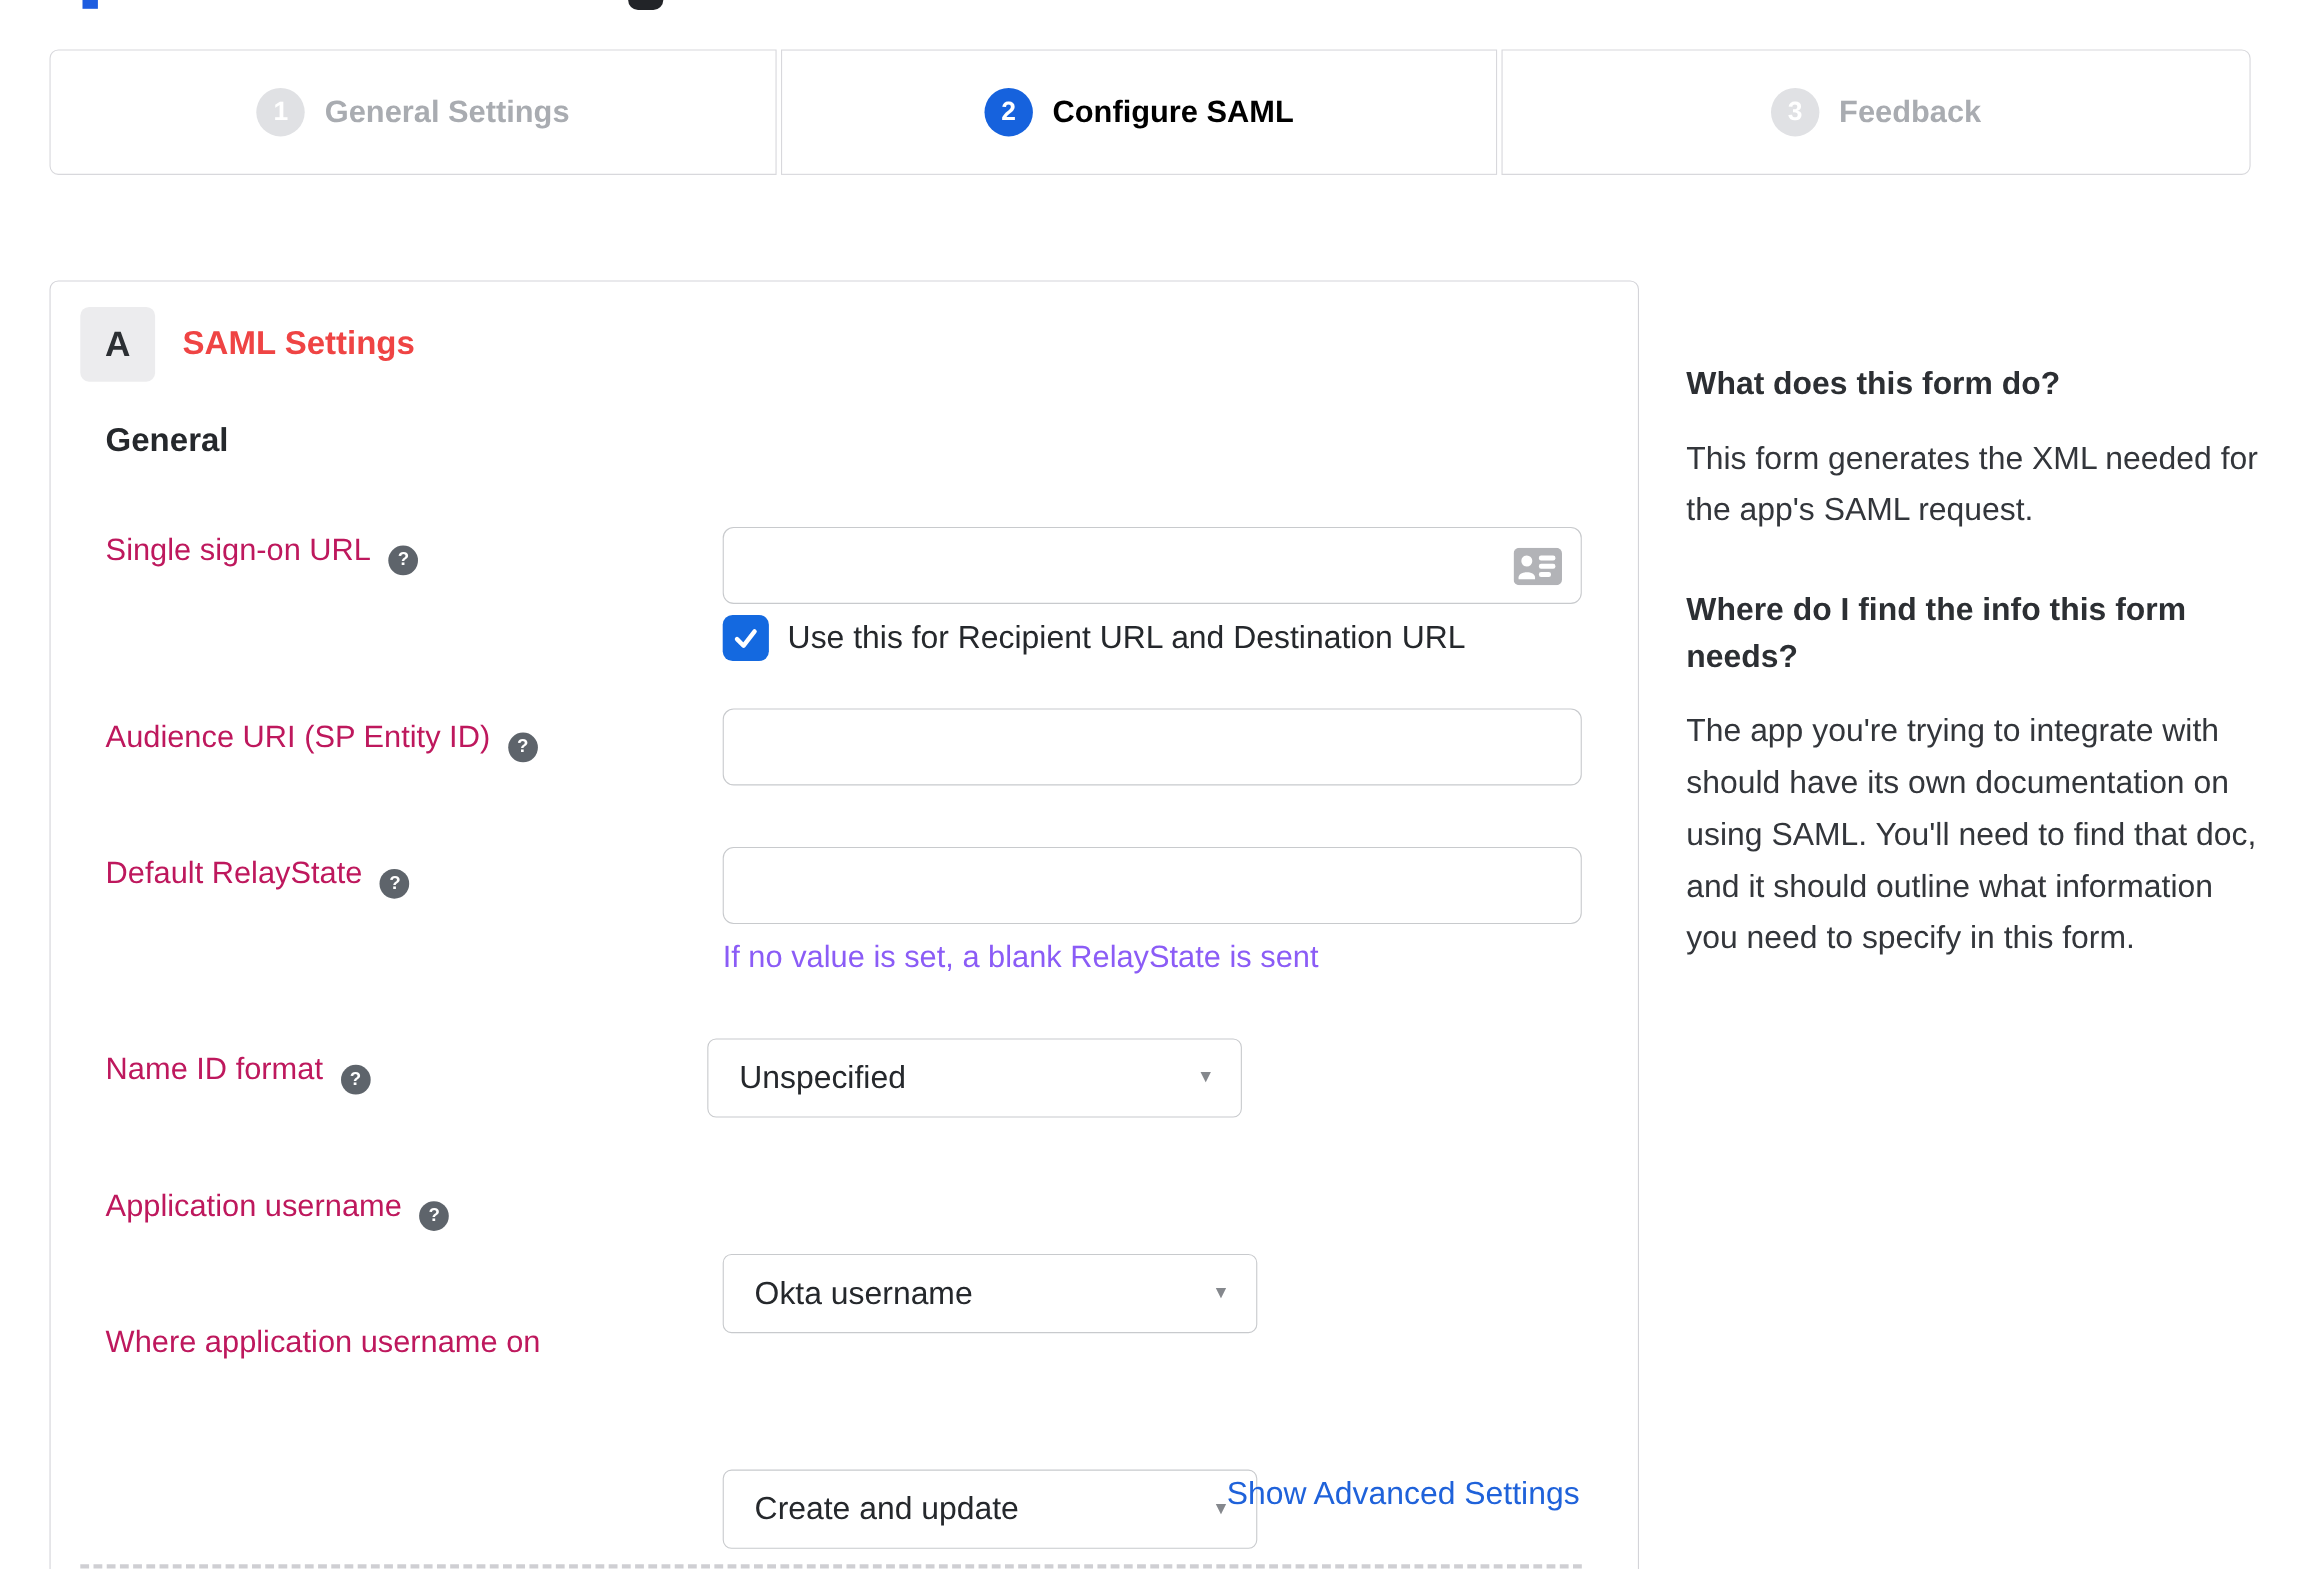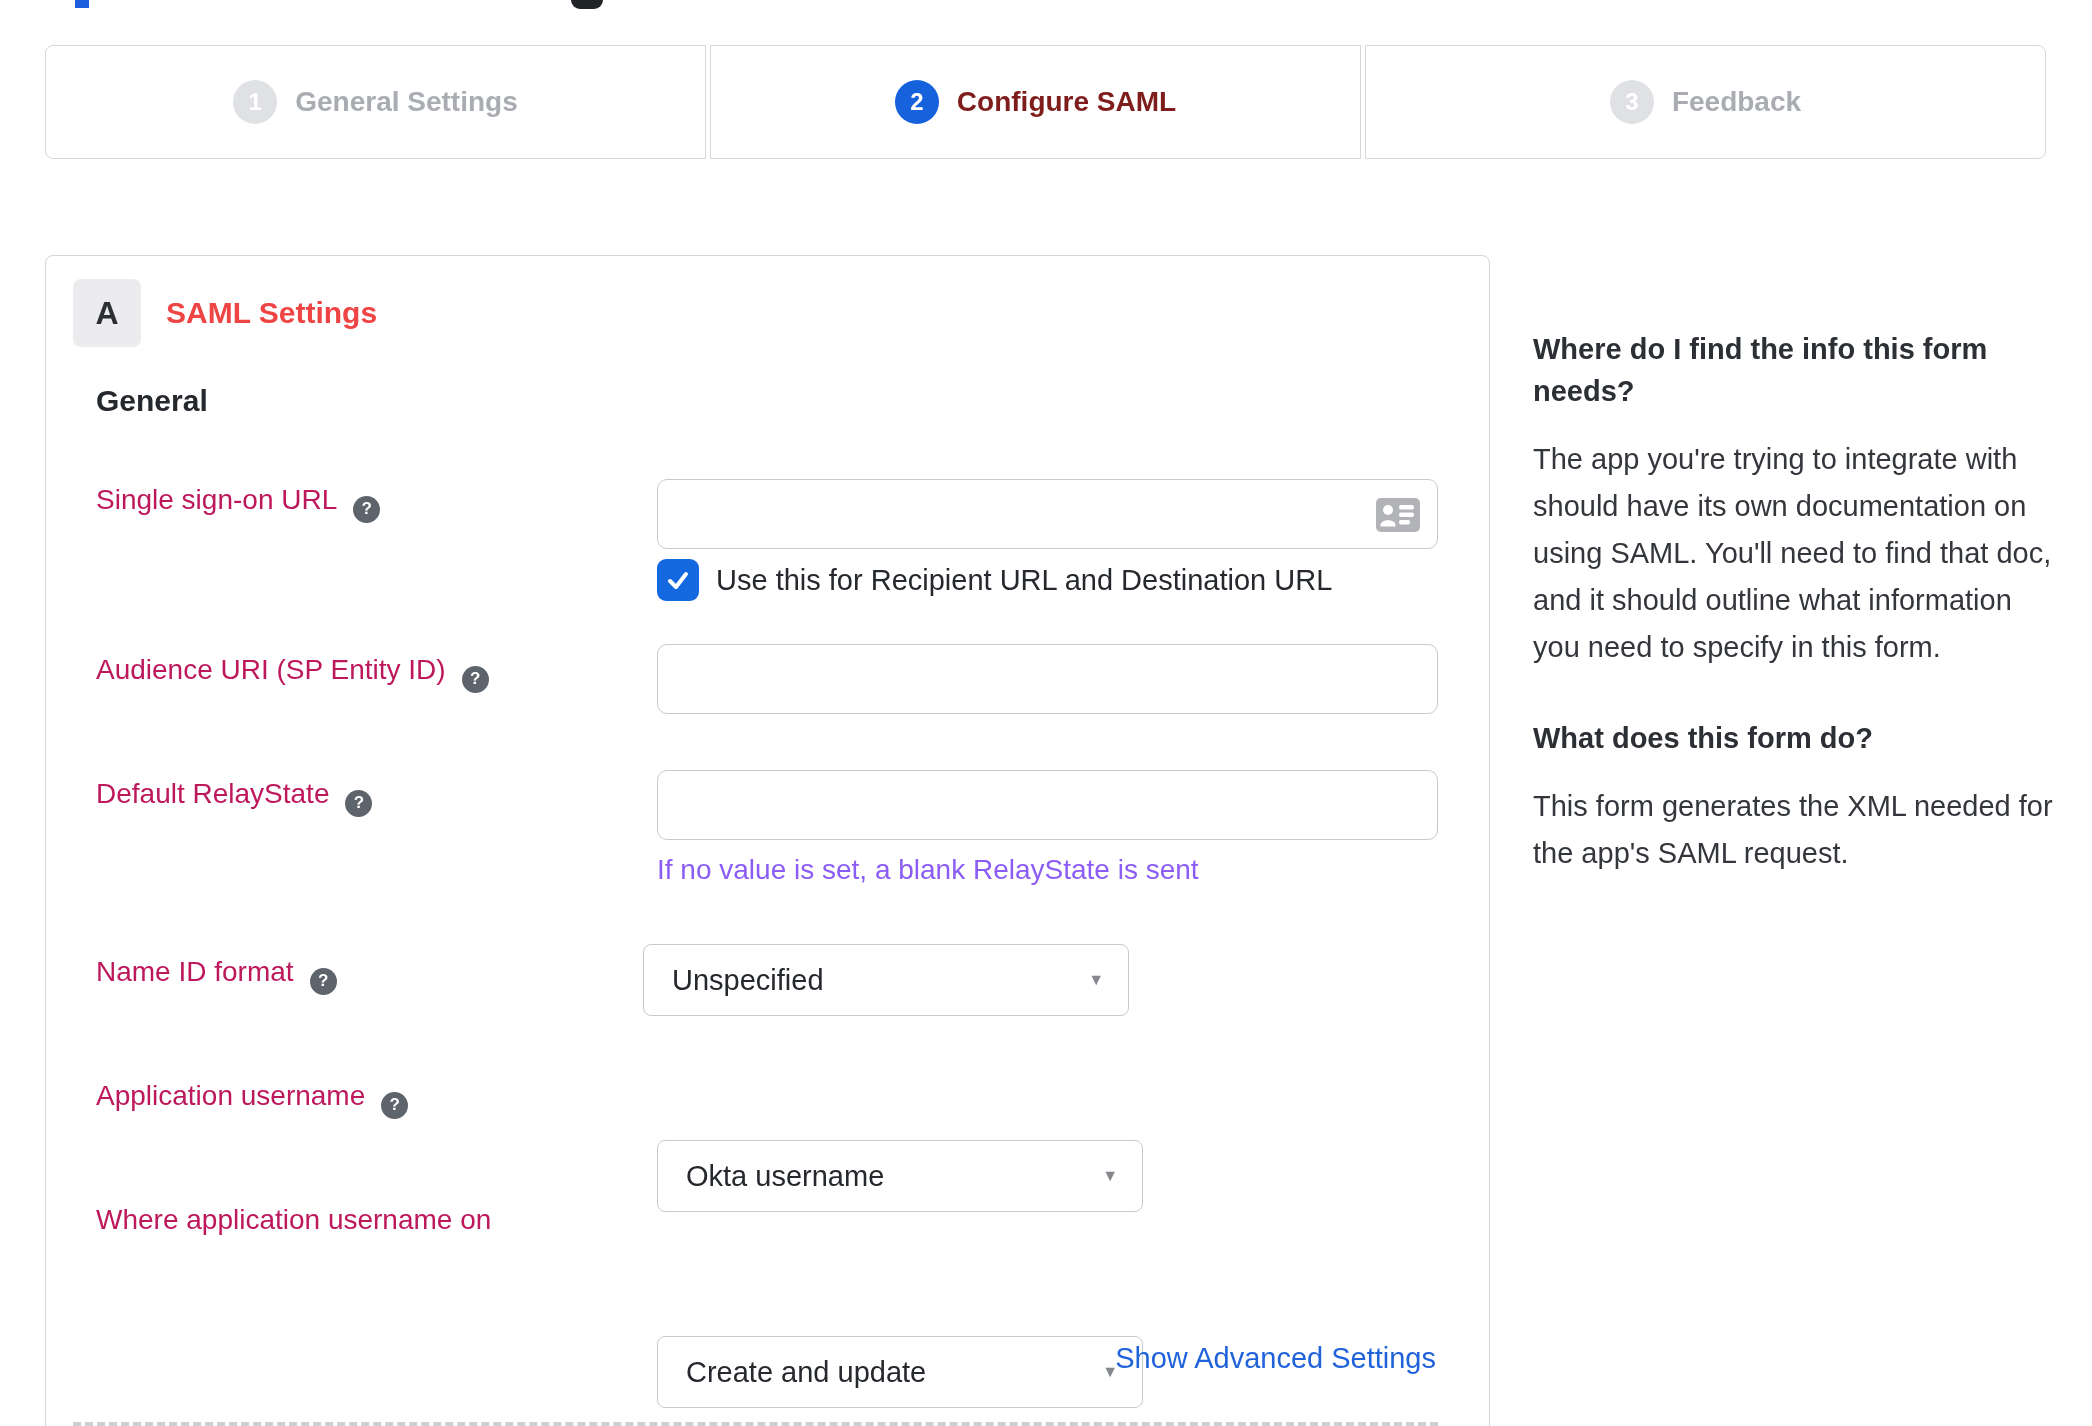--- a/index.html
+++ b/index.html
@@ -17,21 +17,21 @@
              grid-template-columns:661px 651px 681px; column-gap:4px; }
   .step { background:#fff; border:1px solid #d8d8dc; display:flex; align-items:center;
           justify-content:center; gap:18px; }
   .step:first-child { border-radius:8px 0 0 8px; }
   .step:last-child { border-radius:0 8px 8px 0; }
   .step-circle { width:44px; height:44px; border-radius:50%; display:flex;
                  align-items:center; justify-content:center; color:#fff;
                  font-weight:bold; font-size:24px; background:#e0e1e4; flex:0 0 auto; }
   .step.active .step-circle { background:#1662dd; }
   .step-label { font-size:28px; font-weight:bold; color:#a9acb1; }
-  .step.active .step-label { color:#7f1d1d; }
+  .step.active .step-label { color:#000000; }
 
   
   .card { left:45px; top:255px; width:1445px; height:1205px;
           border:1px solid #d4d4d9; border-radius:8px; background:#fff; }
   .section-badge { left:27px; top:23px; width:68px; height:68px; background:#ececee;
                    border-radius:8px; display:flex; align-items:center; justify-content:center;
                    font-size:32px; font-weight:bold; color:#2c2f33; }
   .section-title { left:120px; top:40px; font-size:30px; font-weight:bold; color:#ef4444; }
   .group-heading { left:50px; top:128px; font-size:30px; font-weight:bold; color:#25282c; }
 
@@ -157,20 +157,20 @@
 
   <div class="abs" style="top:1086px; right:53px;">
     <a href="#" class="advanced-link">Show Advanced Settings</a>
   </div>
 
   <div class="abs dashed-divider"></div>
 </div>
 
 <div class="abs help-panel">
   <div class="help-section">
+    <div class="help-heading">What does this form do?</div>
+    <div class="help-body">This form generates the XML needed for the app's SAML request.</div>
+  </div>
+  <div class="help-section">
     <div class="help-heading">Where do I find the info this form needs?</div>
     <div class="help-body">The app you're trying to integrate with should have its own documentation on using SAML. You'll need to find that doc, and it should outline what information you need to specify in this form.</div>
-  </div>
-  <div class="help-section">
-    <div class="help-heading">What does this form do?</div>
-    <div class="help-body">This form generates the XML needed for the app's SAML request.</div>
   </div>
 </div>
 
 </body></html>

